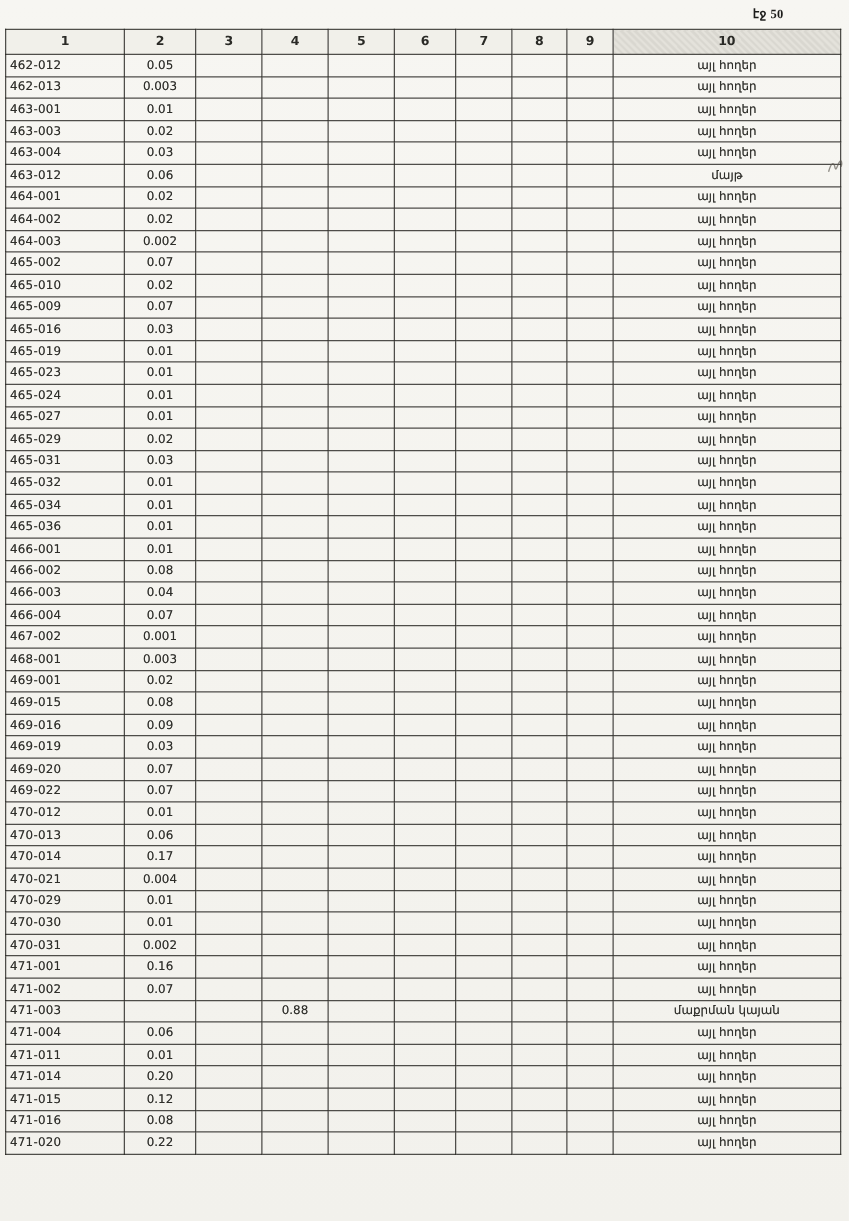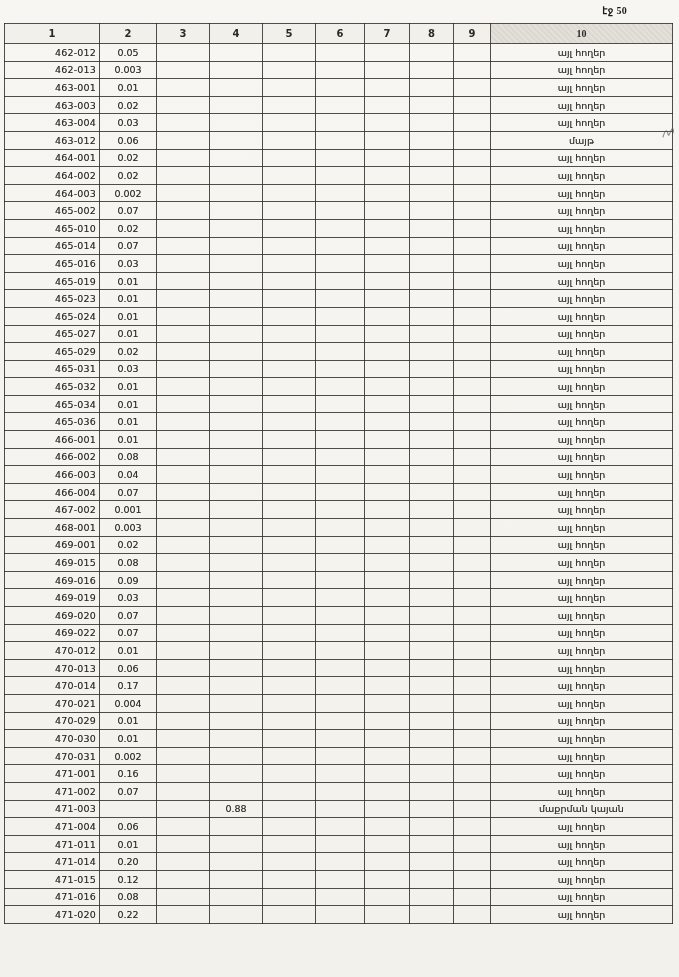--- a/index.html
+++ b/index.html
@@ -38,30 +38,29 @@
   table.scan th{
     height:17px;
     font-size:10px;
     font-weight:bold;
     text-align:center;
     color:#2a2a26;
     background:#f1f0ea;
   }
   table.scan th.shaded{
     background:repeating-linear-gradient(45deg,#d9d7d0 0 2px,#e4e2db 2px 4px);
-    font-family:Liberation Serif, serif;
   }
   table.scan td{
     height:16.6px;
     font-size:9.5px;
     padding:0 3px;
     color:#2e2e2a;
     text-shadow:0 0 .5px rgba(50,50,46,.55);
   }
-  td.code{ text-align:right; color:#1f1f1c; letter-spacing:.2px;}
+  td.code{ text-align:left; color:#1f1f1c; letter-spacing:.2px;}
   td.num{ text-align:center; }
   td.cat{ text-align:center; color:#3a3a36; }
   .pen-mark{
     position:absolute;
     right:2px;top:126px;
     width:16px;height:14px;
     opacity:.65;
   }
 </style>
 </head>
@@ -234,21 +233,21 @@
     <td class="num"></td>
     <td class="num"></td>
     <td class="num"></td>
     <td class="num"></td>
     <td class="num"></td>
     <td class="num"></td>
     <td class="cat">այլ հողեր</td>
   </tr>
 
   <tr>
-    <td class="code">465-014</td>
+    <td class="code">465-009</td>
     <td class="num">0.07</td>
     <td class="num"></td>
     <td class="num"></td>
     <td class="num"></td>
     <td class="num"></td>
     <td class="num"></td>
     <td class="num"></td>
     <td class="num"></td>
     <td class="cat">այլ հողեր</td>
   </tr>

